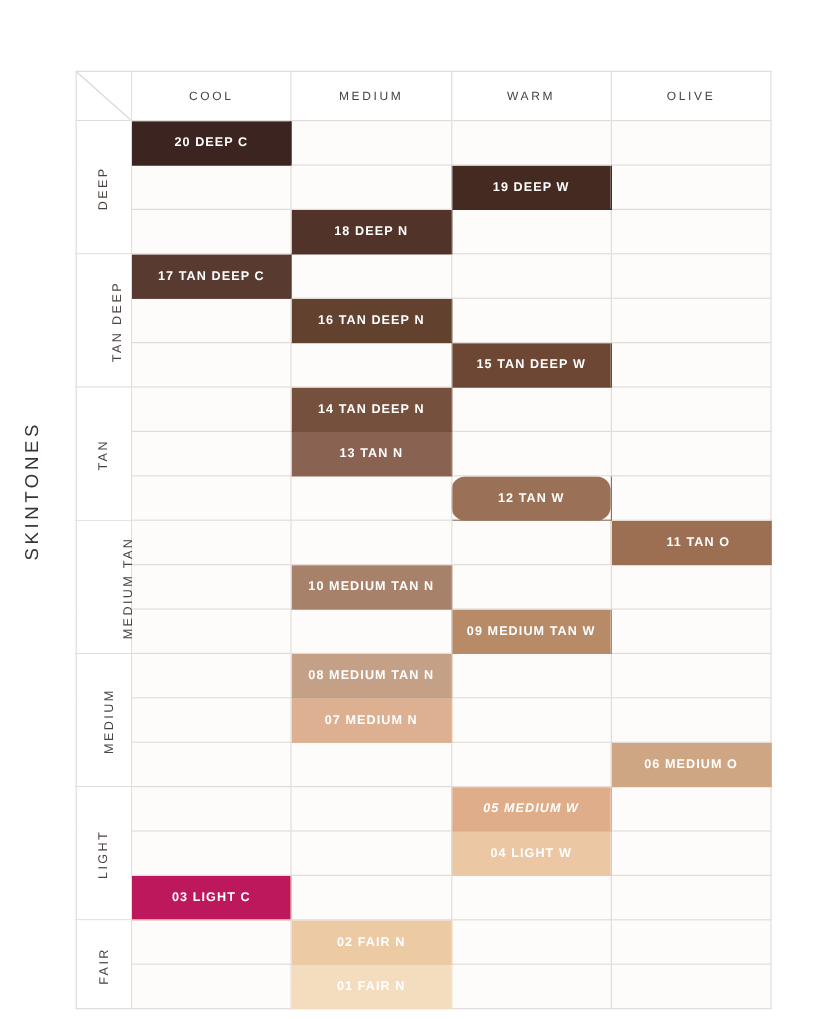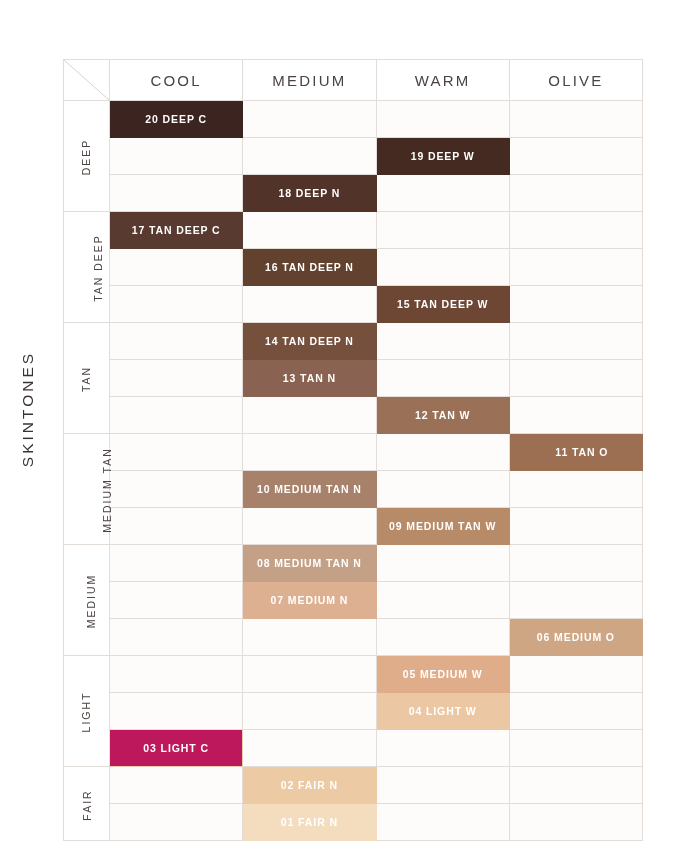--- a/index.html
+++ b/index.html
@@ -83,21 +83,21 @@
   }
   td.corner .diag {
     position: absolute;
     left: 0; top: 0;
     width: 100%; height: 100%;
   }
 
   
   th.col-head {
     height: 40px;
-    font-size: 15px;
+    font-size: 10px;
     letter-spacing: 2.2px;
     font-weight: 400;
     color: #4a4340;
     text-align: center;
     vertical-align: middle;
     background: #ffffff;
   }
 
   
   td.row-label {
@@ -200,21 +200,21 @@
           </tr>
           <tr>
             <td class="cell empty" style="background: rgb(253, 252, 251);"></td>
             <td class="cell" style="background: rgb(138, 98, 81); color: rgb(255, 255, 255); border-color: rgb(138, 98, 81);">13 TAN N</td>
             <td class="cell empty" style="background: rgb(253, 252, 251);"></td>
             <td class="cell empty" style="background: rgb(253, 252, 251);"></td>
           </tr>
           <tr>
             <td class="cell empty" style="background: rgb(253, 252, 251);"></td>
             <td class="cell empty" style="background: rgb(253, 252, 251);"></td>
-            <td class="cell" style="background: rgb(154, 113, 87); color: rgb(255, 255, 255); border-color: rgb(154, 113, 87);">12 TAN W</td>
+            <td class="cell" style="background: rgb(154, 113, 87); color: rgb(255, 255, 255); border-color: rgb(154, 113, 87); border-radius: 12px;">12 TAN W</td>
             <td class="cell empty" style="background: rgb(253, 252, 251);"></td>
           </tr>
           <tr>
             <td class="row-label" rowspan="3"><span class="vert">MEDIUM TAN</span></td>
             <td class="cell empty" style="background: rgb(253, 252, 251);"></td>
             <td class="cell empty" style="background: rgb(253, 252, 251);"></td>
             <td class="cell empty" style="background: rgb(253, 252, 251);"></td>
             <td class="cell" style="background: rgb(156, 111, 82); color: rgb(255, 255, 255); border-color: rgb(156, 111, 82); padding-left: 12px;">11 TAN O</td>
           </tr>
           <tr>
@@ -245,21 +245,21 @@
           <tr>
             <td class="cell empty" style="background: rgb(253, 252, 251);"></td>
             <td class="cell empty" style="background: rgb(253, 252, 251);"></td>
             <td class="cell empty" style="background: rgb(253, 252, 251);"></td>
             <td class="cell" style="background: rgb(207, 166, 132); color: rgb(255, 255, 255); border-color: rgb(207, 166, 132);">06 MEDIUM O</td>
           </tr>
           <tr>
             <td class="row-label" rowspan="3"><span class="vert">LIGHT</span></td>
             <td class="cell empty" style="background: rgb(253, 252, 251);"></td>
             <td class="cell empty" style="background: rgb(253, 252, 251);"></td>
-            <td class="cell" style="background: rgb(224, 173, 138); color: rgb(255, 255, 255); border-color: rgb(224, 173, 138);">05 MEDIUM W</td>
+            <td class="cell" style="background: rgb(224, 173, 138); color: rgb(255, 255, 255); border-color: rgb(224, 173, 138); font-style: italic;">05 MEDIUM W</td>
             <td class="cell empty" style="background: rgb(253, 252, 251);"></td>
           </tr>
           <tr>
             <td class="cell empty" style="background: rgb(253, 252, 251);"></td>
             <td class="cell empty" style="background: rgb(253, 252, 251);"></td>
             <td class="cell" style="background: rgb(236, 199, 164); color: rgb(255, 255, 255); border-color: rgb(236, 199, 164);">04 LIGHT W</td>
             <td class="cell empty" style="background: rgb(253, 252, 251);"></td>
           </tr>
           <tr>
             <td class="cell" style="background: #be185d; color: rgb(255, 255, 255); border-color: rgb(233, 205, 177);">03 LIGHT C</td>

